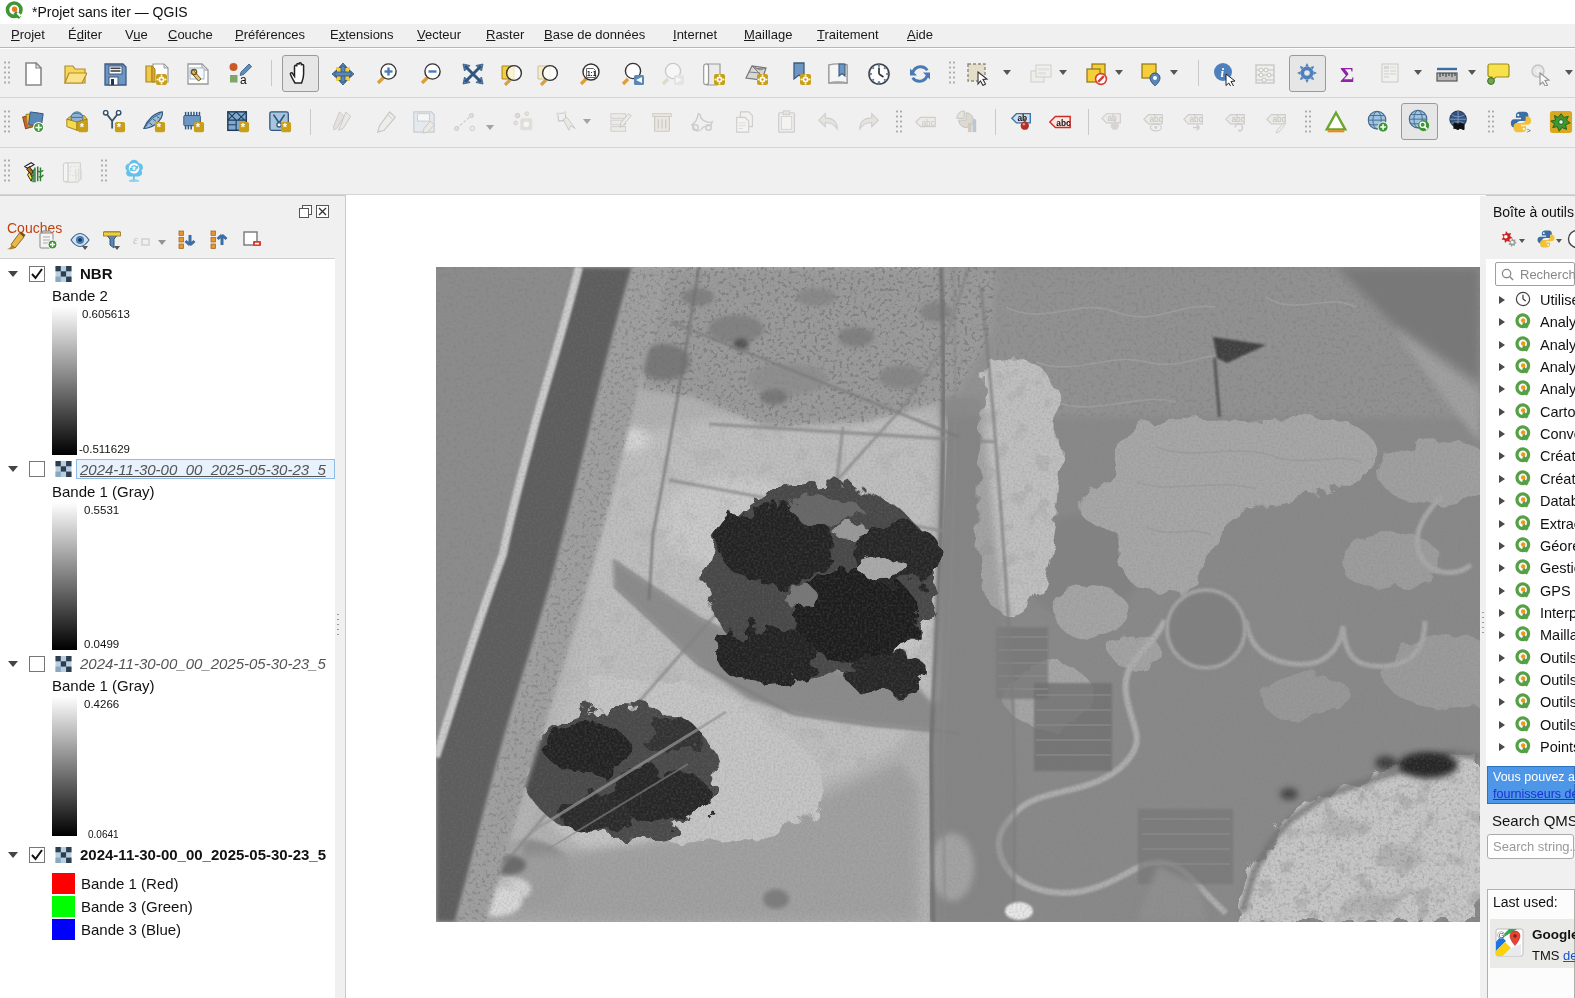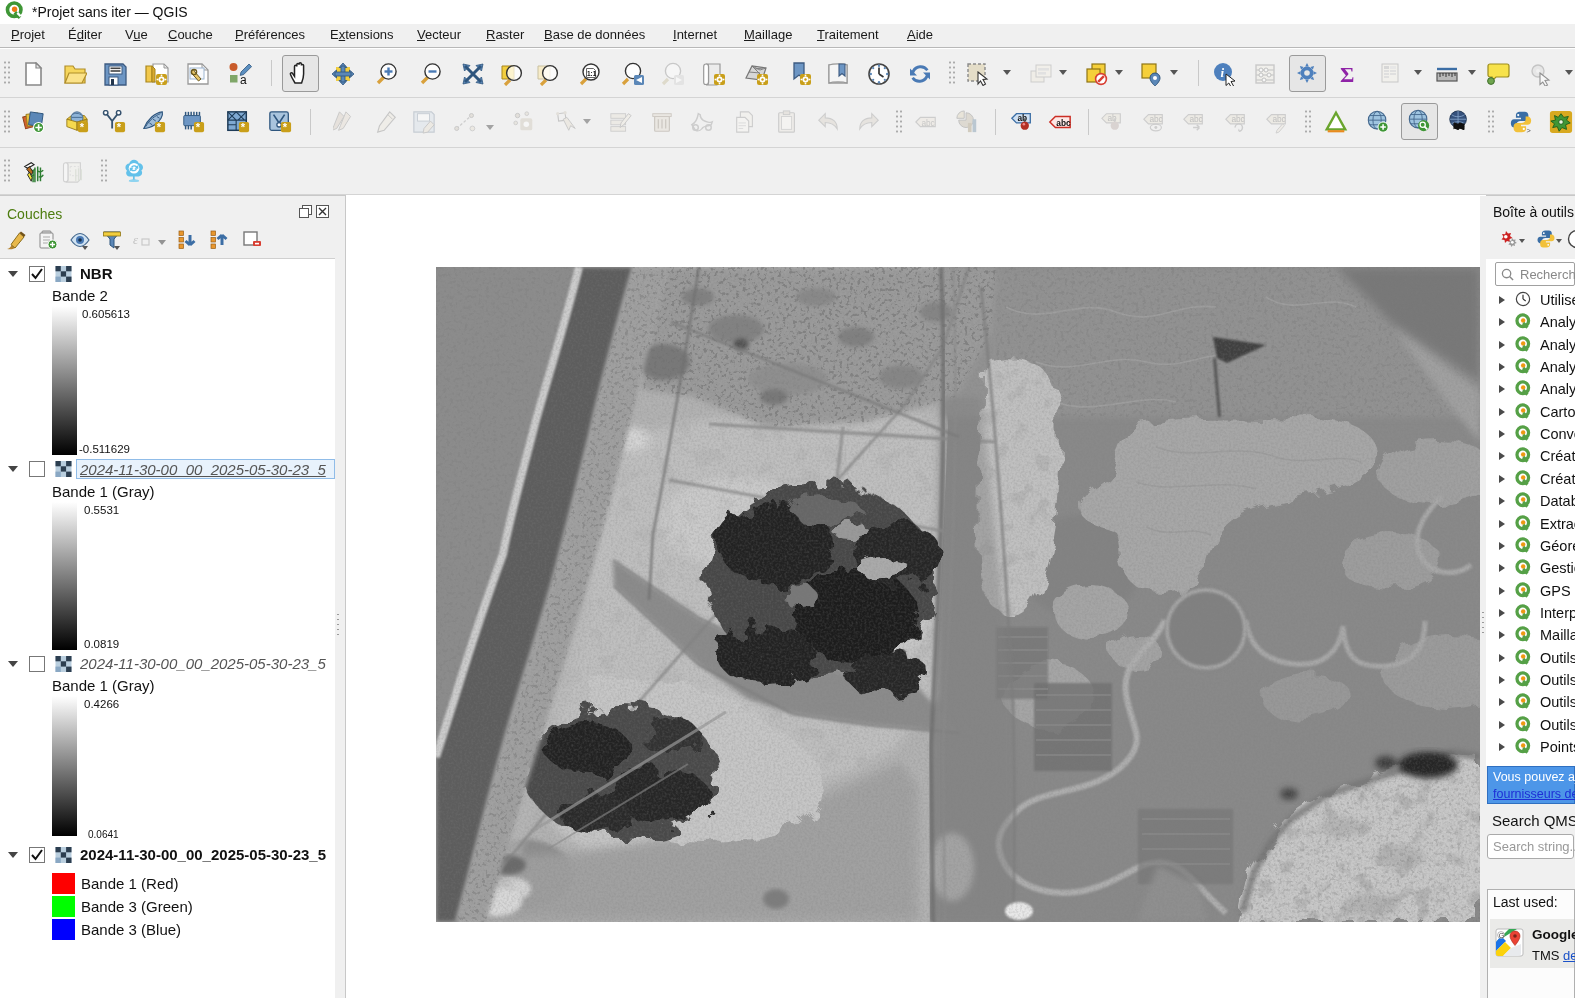--- a/index.html
+++ b/index.html
@@ -14,21 +14,21 @@
 .tbrow{position:absolute;left:0;width:1575px}
 .sepline{position:absolute;left:0;width:1575px;height:1px;background:#d4d4d4}
 .ico{position:absolute;width:24px;height:24px}
 .ico svg{width:100%;height:100%;display:block}
 .ico20 svg{width:20px;height:20px;display:block}
 .handle{position:absolute;width:7px;height:26px;background-image:radial-gradient(circle,#ababab 1px,transparent 1.2px);background-size:4px 5px}
 .vsep{position:absolute;width:1px;height:26px;background:#c9c9c9}
 .dd{position:absolute;width:0;height:0;border-left:4px solid transparent;border-right:4px solid transparent;border-top:5px solid #555}
 .selbtn{position:absolute;border:1px solid #9a9a9a;background:#e6e6e6;border-radius:3px}
 #leftpanel{position:absolute;left:0;top:195px;width:346px;height:803px;background:#f0f0f0;border-top:1px solid #c8c8c8;border-right:1px solid #c8c8c8}
-#lp-title{position:absolute;left:7px;top:10px;font-size:14px;color:#4d7c0f}
+#lp-title{position:absolute;left:7px;top:24px;font-size:14px;color:#c2410c}
 #lp-tree{position:absolute;left:0px;top:62px;width:335px;height:741px;background:#fff;border-top:1px solid #d0d0d0}
 #canvas{position:absolute;left:347px;top:196px;width:1133px;height:802px;background:#fff}
 #rightpanel{position:absolute;left:1486px;top:195px;width:89px;height:803px;background:#f0f0f0;border-top:1px solid #c8c8c8}
 </style>
 </head>
 <body>
 <div id="titlebar">
   <svg class="abs" style="left:5px;top:1px" width="20" height="19" viewBox="0 0 24 24">
     <circle cx="11" cy="11" r="8.5" fill="#fff" stroke="#3f9636" stroke-width="4.6"></circle>
     <circle cx="11.5" cy="10.5" r="3.4" fill="#ee7913"></circle>
@@ -828,21 +828,21 @@
         <rect x="10.6" y="0" width="5.4" height="5.3" fill="#2c3e50"></rect>
         <rect x="0" y="10.6" width="5.3" height="5.4" fill="#8aa8c4"></rect>
         <rect x="10.6" y="10.6" width="5.4" height="5.4" fill="#2c3e50"></rect>
       </svg>
     <div class="abs" style="left:76px;top:200px;width:259px;height:20px;background:#e8f2fc;border:1px solid #90bce8;overflow:hidden">
         <div style="position:absolute;left:3px;top:1px;font-size:15px;font-style:italic;color:#555;text-decoration:underline;white-space:nowrap">2024-11-30-00_00_2025-05-30-23_5</div>
       </div>
     <div class="abs" style="left:52px;top:224px;font-size:15px;color:#111">Bande 1 (Gray)</div>
     <div class="abs" style="left:52px;top:243px;width:25px;height:148px;background:linear-gradient(#fff,#000)"></div>
     <div class="abs" style="left:84px;top:245px;font-size:11.5px;color:#111">0.5531</div>
-    <div class="abs" style="left:84px;top:379px;font-size:11.5px;color:#111">0.0819</div>
+    <div class="abs" style="left:84px;top:379px;font-size:11.5px;color:#111">0.0499</div>
     <svg class="abs" style="left:8px;top:401px" width="10" height="8" viewBox="0 0 10 8">
         <path d="M0 1h10L5 7z" fill="#444"></path>
       </svg>
     <svg class="abs" style="left:29px;top:397px" width="16" height="16" viewBox="0 0 16 16">
         <rect x="0.5" y="0.5" width="15" height="15" fill="#fff" stroke="#777"></rect>
       </svg>
     <svg class="abs" style="left:55px;top:397px" width="17" height="16" viewBox="0 0 16 16">
         <rect width="16" height="16" fill="#b9cede"></rect>
         <rect x="0" y="0" width="5.3" height="5.3" fill="#2c3e50"></rect>
         <rect x="5.3" y="5.3" width="5.3" height="5.3" fill="#2c3e50"></rect>

